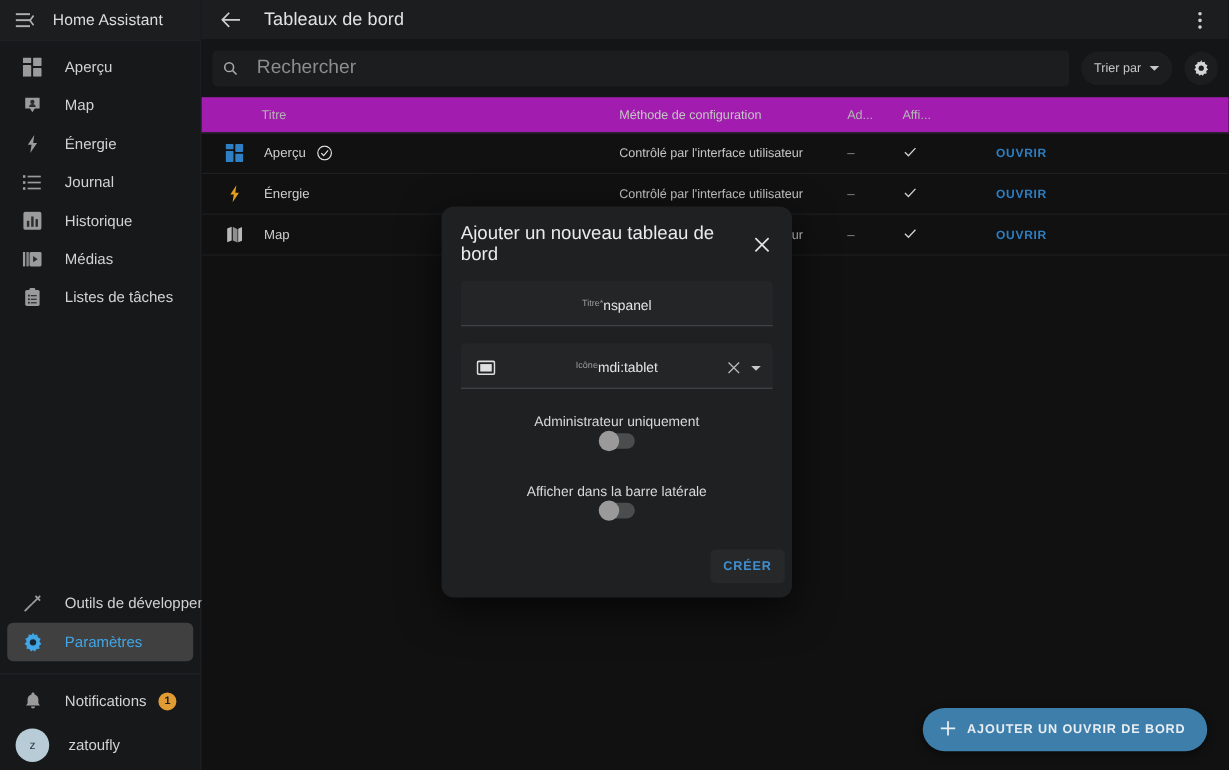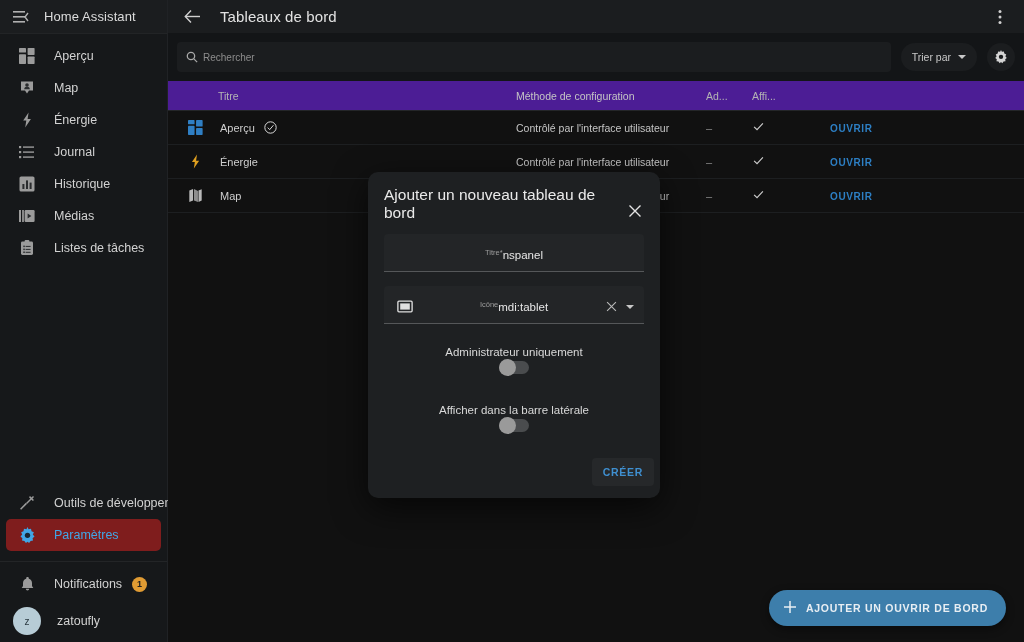--- a/index.html
+++ b/index.html
@@ -42,21 +42,21 @@
     border-radius: 5px; cursor: pointer;
     color: #bfbfbf;
   }
   .sb-item .sb-ico {
     width: 22px; height: 22px; display: flex; align-items: center; justify-content: center;
     color: #9b9b9b; flex: 0 0 22px;
   }
   .sb-item .sb-label {
     margin-left: 16px; font-size: 12.5px; color: #d2d2d2; white-space: nowrap;
   }
-  .sb-item.active { background: #7f1d1d; }
+  .sb-item.active { background: #404040; }
   .sb-item.active .sb-ico { color: #41a6e6; }
   .sb-item.active .sb-label { color: #41a6e6; }
   .sb-spacer { flex: 1 1 auto; }
   .sb-bottom-divider { height: 1px; background: #232527; margin: 8px 0 6px 0; }
   .sb-badge {
     margin-left: auto; margin-right: 14px;
     width: 15px; height: 15px; border-radius: 50%;
     background: #e09b33; color: #202020;
     font-size: 9px; display: flex; align-items: center; justify-content: center;
     font-weight: bold;
@@ -84,37 +84,37 @@
   .toolbar {
     height: 48px; background: #131517;
     display: flex; align-items: center; gap: 10px;
     padding: 0 9px;
   }
   .search-box {
     flex: 1 1 auto; height: 30px; background: #1b1d1f; border-radius: 4px;
     display: flex; align-items: center; padding: 0 9px; cursor: text;
   }
   .search-box .s-ico { color: #a9a9a9; display:flex; align-items:center; }
-  .search-box .s-ph { margin-left: 5px; color: #8d8d8d; font-size: 10px; }
+  .search-box .s-ph { margin-left: 16px; color: #8d8d8d; font-size: 16px; }
   .sortby {
     height: 28px; background: #1b1d1f; border-radius: 14px;
     display: flex; align-items: center; gap: 7px; padding: 0 11px;
     color: #c8c8c8; font-size: 10.5px; cursor: pointer;
   }
   .caret { width:0;height:0;border-left:4px solid transparent;border-right:4px solid transparent;border-top:4px solid #c8c8c8;}
   .gear-btn {
     width: 28px; height: 28px; border-radius: 50%; background: #1b1d1f;
     display:flex;align-items:center;justify-content:center; cursor:pointer; color:#d4d4d4;
   }
 
   .thead {
     height: 30px; display: flex; align-items: center;
     border-bottom: 1px solid #242628;
     font-size: 10.5px; color: #b4b4b4;
-    background: #4c1d95;
+    background: #a21caf;
   }
   .col-title  { width: 348px; padding-left: 50px; }
   .col-method { width: 190px; }
   .col-admin  { width: 46px; }
   .col-affi   { width: 48px; }
   .col-open   { flex: 1 1 auto; padding-left: 30px; }
 
   .row {
     height: 34px; display: flex; align-items: center;
     border-bottom: 1px solid #1d1f21;
@@ -143,21 +143,21 @@
 
   
   .dlg {
     position: absolute; left: 368px; top: 172px;
     width: 292px; background: #1e2022;
     border-radius: 10px;
     box-shadow: 0 10px 34px rgba(0,0,0,.65);
     padding: 0 0 12px 0;
   }
   .dlg-head {
-    display: flex; align-items: flex-end; padding: 14px 14px 10px 16px;
+    display: flex; align-items: center; padding: 14px 14px 10px 16px;
   }
   .dlg-title { font-size: 15.5px; color: #eaeaea; flex: 1 1 auto; }
   .dlg-close { width: 22px; height: 22px; display:flex;align-items:center;justify-content:center;cursor:pointer;color:#e4e4e4;}
   .dlg-body { padding: 2px 16px 0 16px; }
 
   .tf {
     background: #232527; border-radius: 4px 4px 0 0;
     border-bottom: 1px solid #555759;
     height: 38px; padding: 4px 10px 0 10px;
     display: flex; align-items: center;

